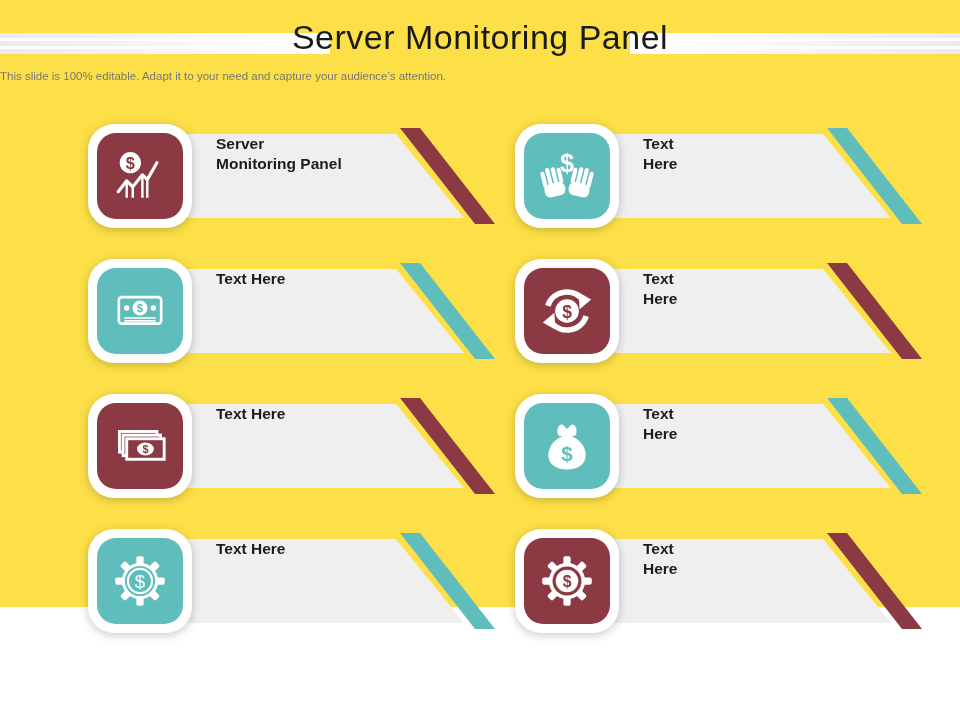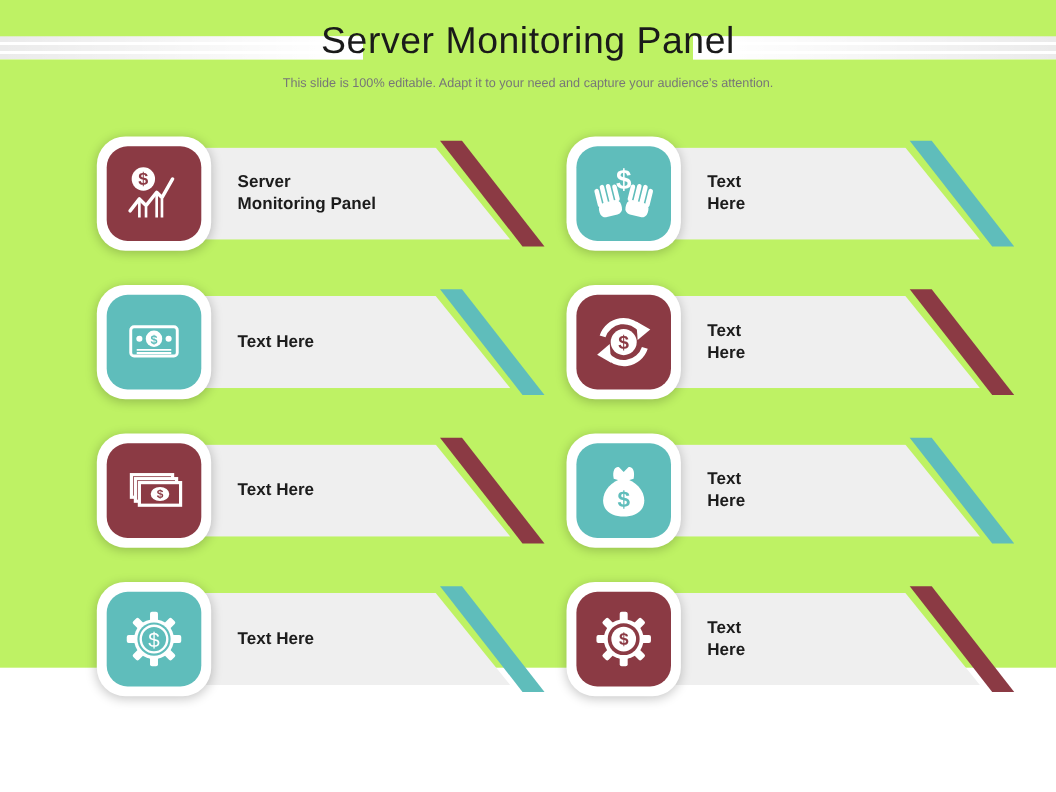--- a/index.html
+++ b/index.html
@@ -1,45 +1,45 @@
 <!DOCTYPE html>
 <html style="--maroon: #8B3A44; --teal: #5FBDBB; --bar-gray: #EFEFEF; --title-text: #1A1A1A; --muted-text: #777777;"><head>
 <meta charset="utf-8">
 <style>
   html,body{margin:0;padding:0;background:#fff;}
   body{width:960px;height:720px;overflow:hidden;font-family:"Liberation Sans",sans-serif;}
   :root{
     --maroon:#8B3A44; --teal:#5FBDBB; --bar-gray:#EFEFEF;
     --title-text:#1A1A1A; --muted-text:#777777;
   }
-  .slide{position:relative;width:960px;height:607px;background:#bef264;}
+  .slide{position:relative;width:960px;height:607px;background:#fde047;}
 
   
   .deco{position:absolute;top:33px;width:330px;height:21px;
     background:repeating-linear-gradient(to bottom,#ebebeb 0 5px,#ffffff 5px 8px);}
   .deco.left{left:0;}
   .deco.right{right:0;}
   .deco.left::after{content:"";position:absolute;inset:0;
     background:linear-gradient(to right,rgba(255,255,255,0) 0%,#fff 92%);}
   .deco.right::after{content:"";position:absolute;inset:0;
     background:linear-gradient(to left,rgba(255,255,255,0) 0%,#fff 92%);}
 
   .title{position:absolute;top:18px;left:0;width:100%;text-align:center;
     font-size:34px;font-weight:400;color:var(--title-text);letter-spacing:.5px;margin:0;}
-  .subtitle,.footer{position:absolute;left:0;width:100%;text-align:center;
+  .subtitle,.footer{position:absolute;left:0;width:100%;text-align:left;
     font-size:11.5px;color:var(--muted-text);margin:0;}
   .subtitle{top:70px;}
   .footer{top:685px;}
 
   
   .card{position:absolute;width:382px;height:104px;}
   .bar{position:absolute;left:98px;top:10px;width:278px;height:84px;
     background:var(--bar-gray);
     clip-path:polygon(0 0,calc(100% - 68px) 0,100% 100%,0 100%);
-    display:flex;align-items:center;}
+    display:flex;align-items:flex-start;}
   .bar-label{padding-left:30px;font-size:15.5px;font-weight:bold;color:#1c1c1c;
     line-height:1.28;white-space:pre-line;}
   .stripe{position:absolute;left:312px;top:4px;width:20px;height:96px;
     transform:skewX(38deg);transform-origin:top left;}
   .maroon-bg{background:var(--maroon);}
   .teal-bg{background:var(--teal);}
 
   .tile{position:absolute;left:0;top:0;width:104px;height:104px;background:#fff;
     border-radius:26px;box-shadow:0 2px 10px rgba(0,0,0,.22);
     display:flex;align-items:center;justify-content:center;}

